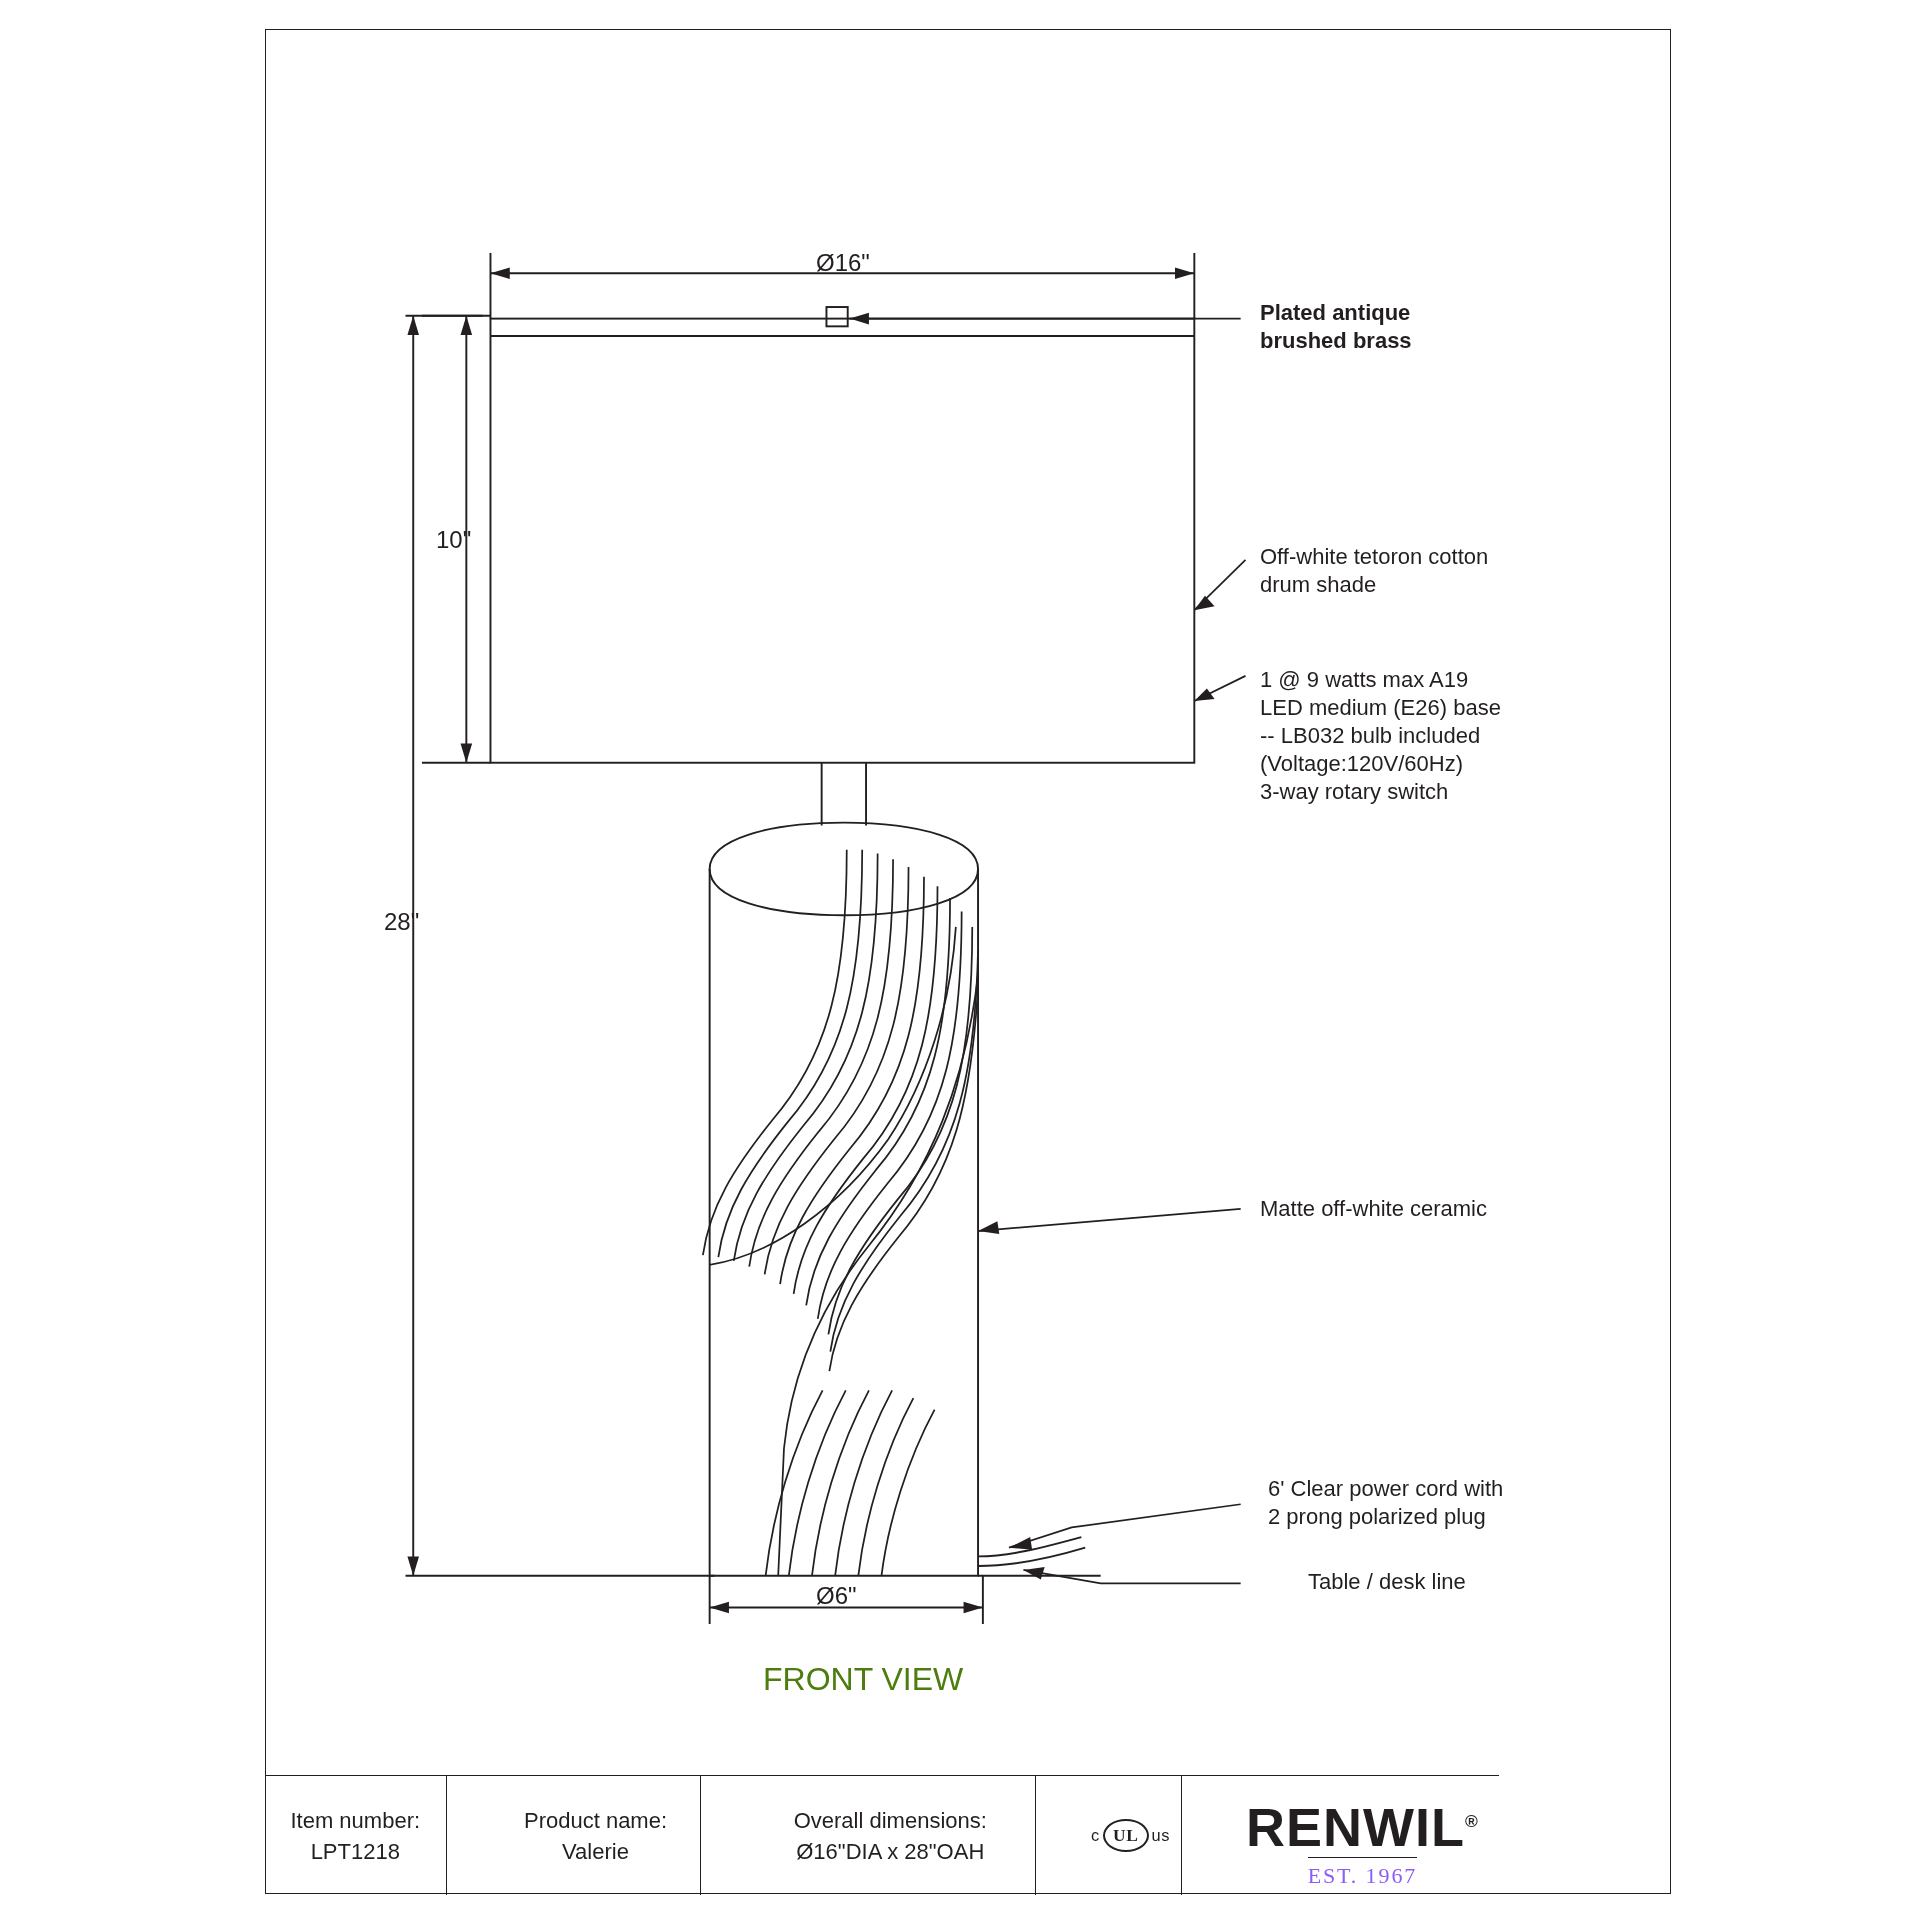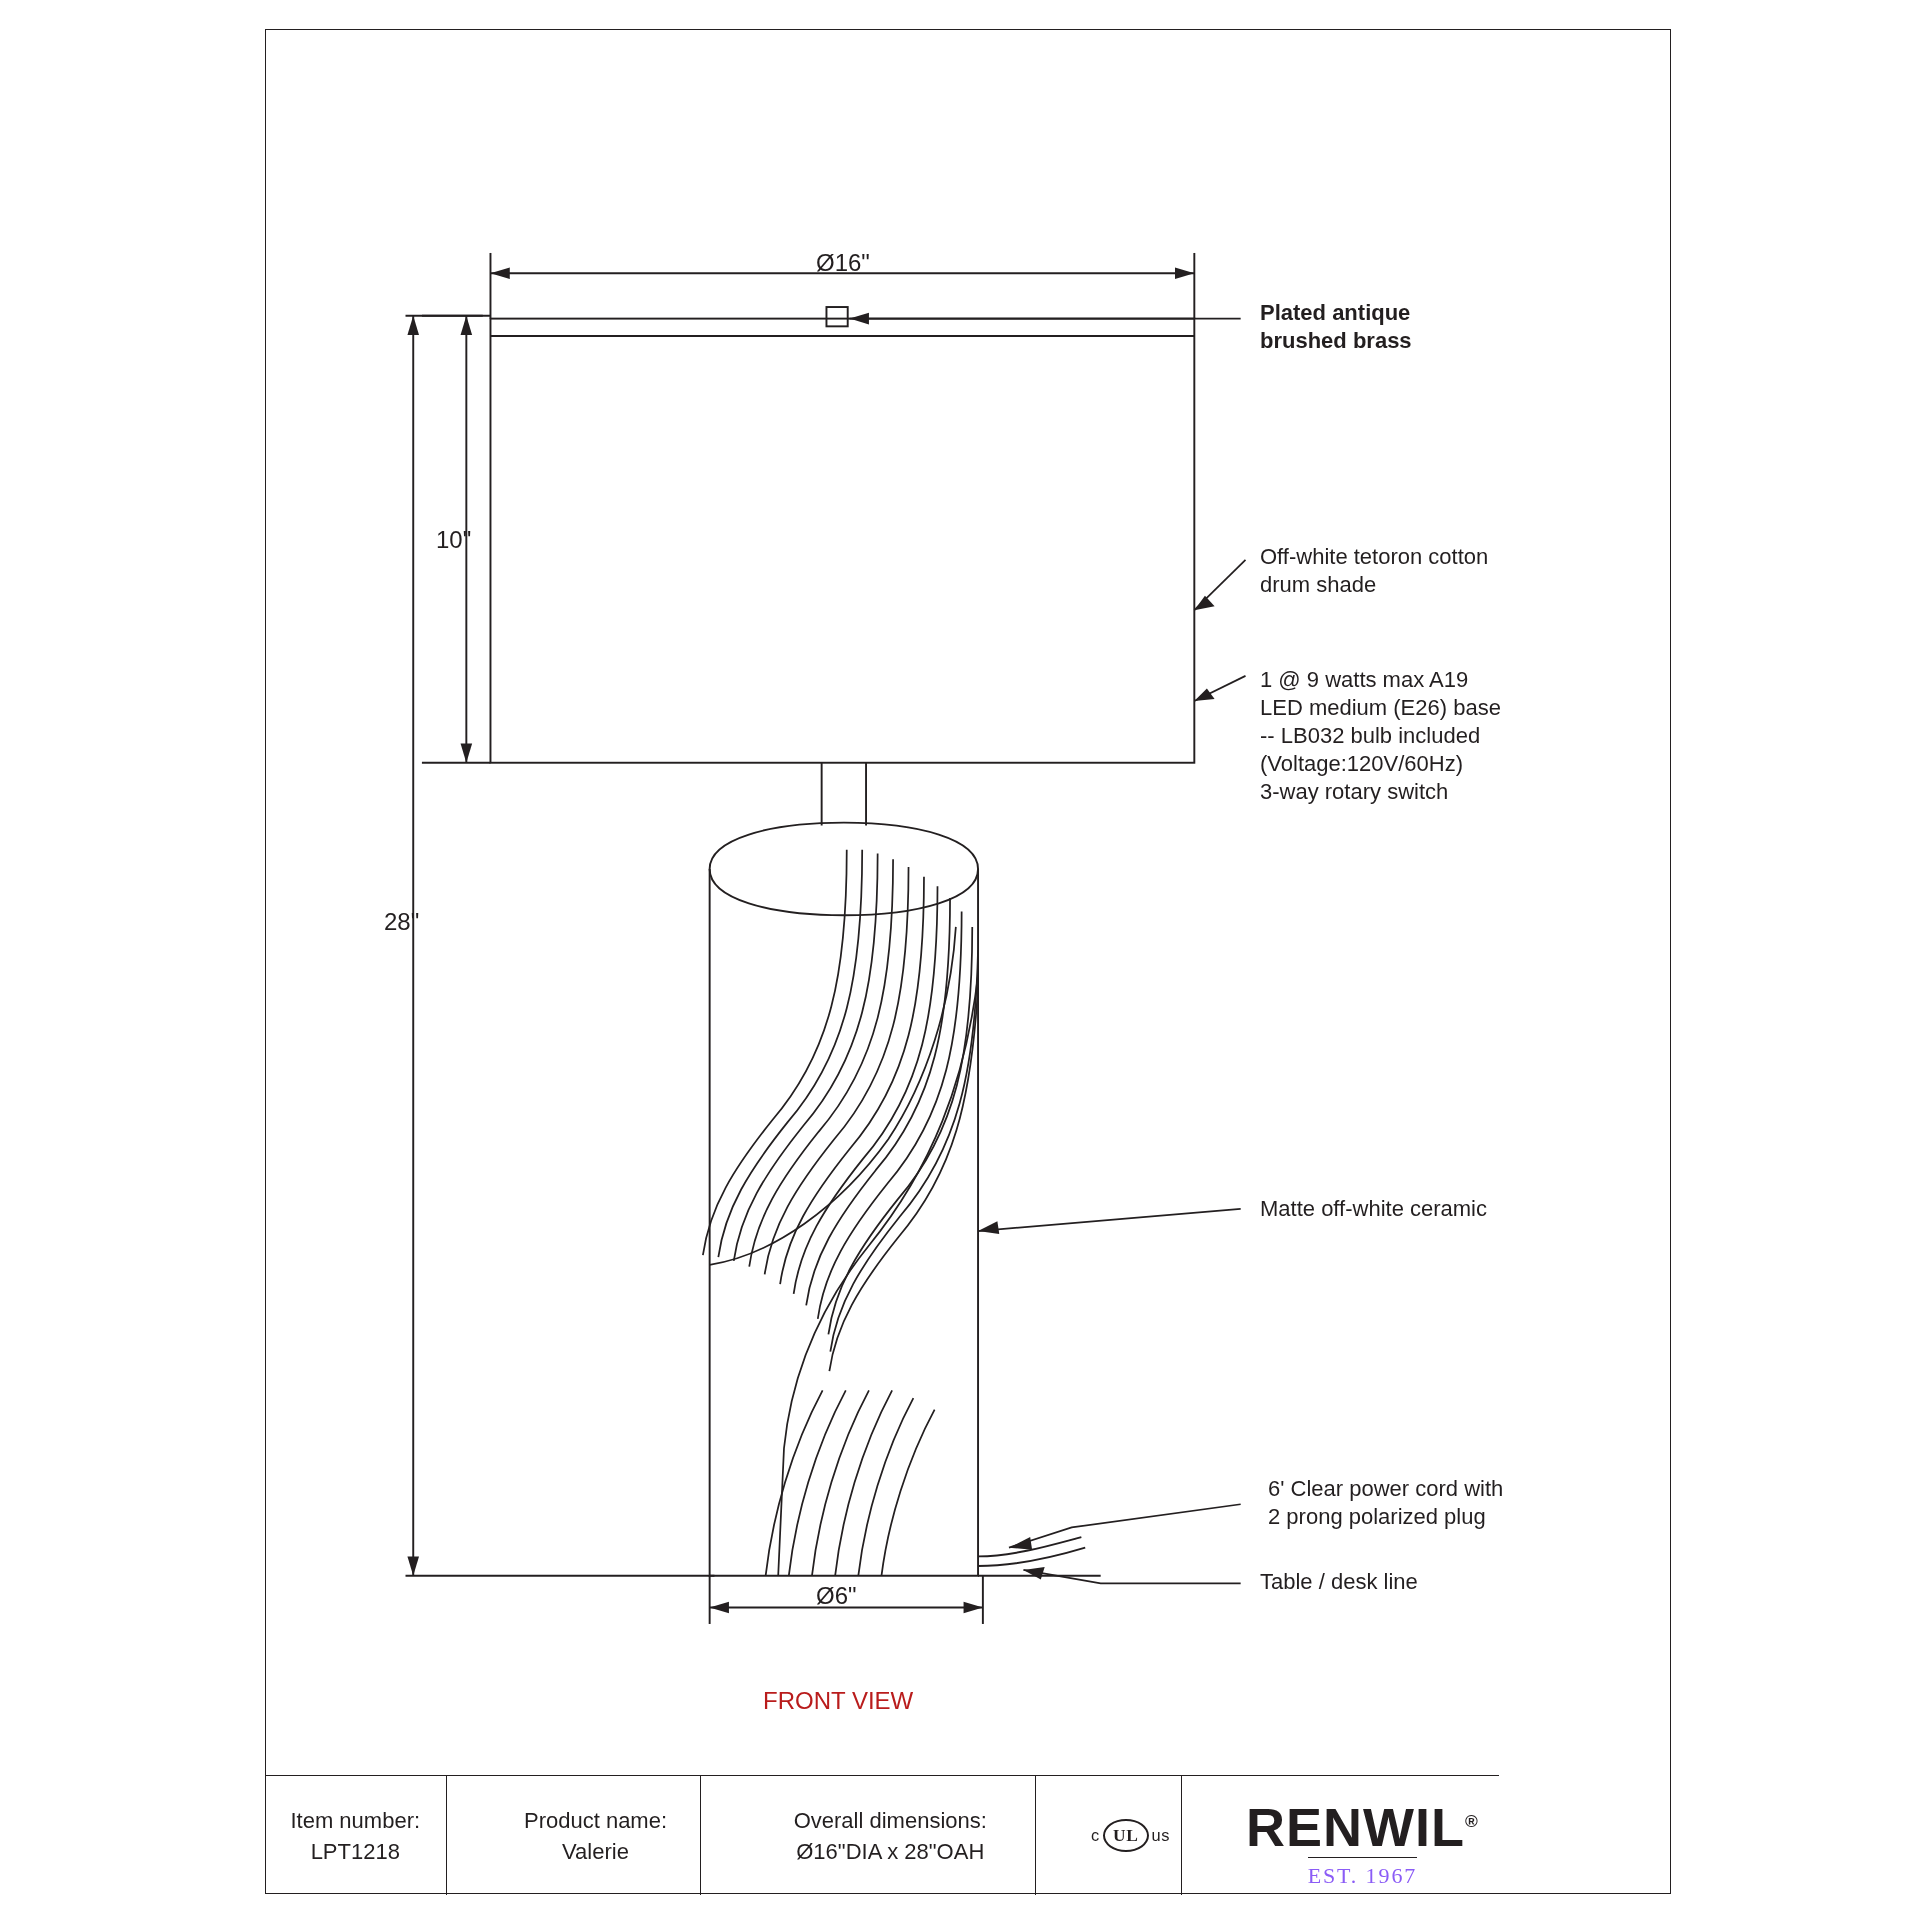--- a/index.html
+++ b/index.html
@@ -44,23 +44,22 @@
     white-space: pre-line;
   }
   .dim-text {
     position: absolute;
     font-size: 24px;
     color: #231f20;
     font-family: "Liberation Sans", sans-serif;
   }
   .view-label {
     position: absolute;
-    font-size: 24px;
-    color: #b91c1c;
-    margin-top: 26px;
+    font-size: 32px;
+    color: #4d7c0f;
   }
   
   .tb {
     position: absolute;
     left: 265px;
     top: 1775px;
     width: 1234px;
     height: 120px;
     border-top: 1.9px solid #231f20;
     box-sizing: border-box;
@@ -273,21 +272,21 @@
   <div class="callout-text" style="left:1260px; top:543px;">Off-white tetoron cotton
 drum shade</div>
   <div class="callout-text" style="left:1260px; top:666px;">1 @ 9 watts max A19
 LED medium (E26) base
 -- LB032 bulb included
 (Voltage:120V/60Hz)
 3-way rotary switch</div>
   <div class="callout-text" style="left:1260px; top:1195px;">Matte off-white ceramic</div>
   <div class="callout-text" style="left:1260px; top:1475px;margin-left:8px;">6' Clear power cord with
 2 prong polarized plug</div>
-  <div class="callout-text" style="left:1260px; top:1568px;">Table / desk line</div>
+  <div class="callout-text" style="left:1308px; top:1568px;">Table / desk line</div>
 
   <div class="tb">
     <div class="tb-cell tb-c1">
       <div class="tb-label">Item number:</div>
       <div class="tb-value">LPT1218</div>
     </div>
     <div class="tb-cell tb-c2">
       <div class="tb-label">Product name:</div>
       <div class="tb-value">Valerie</div>
     </div>

